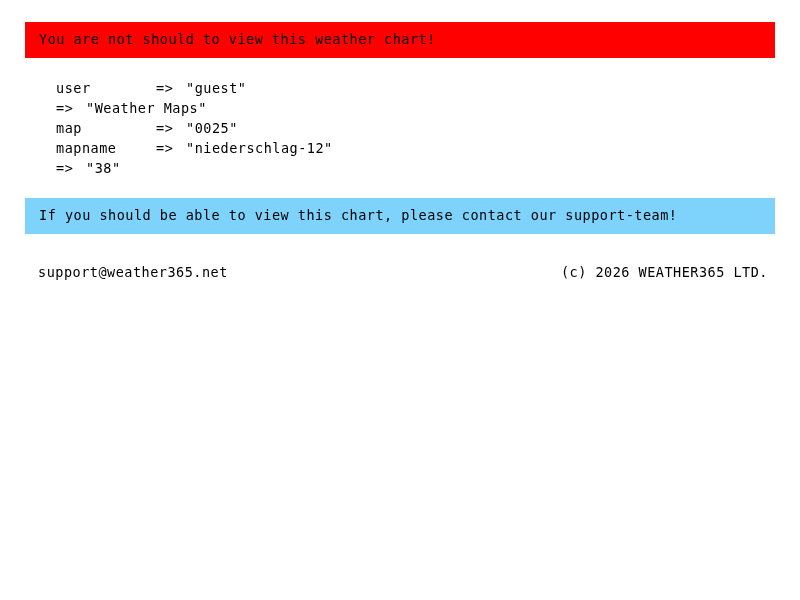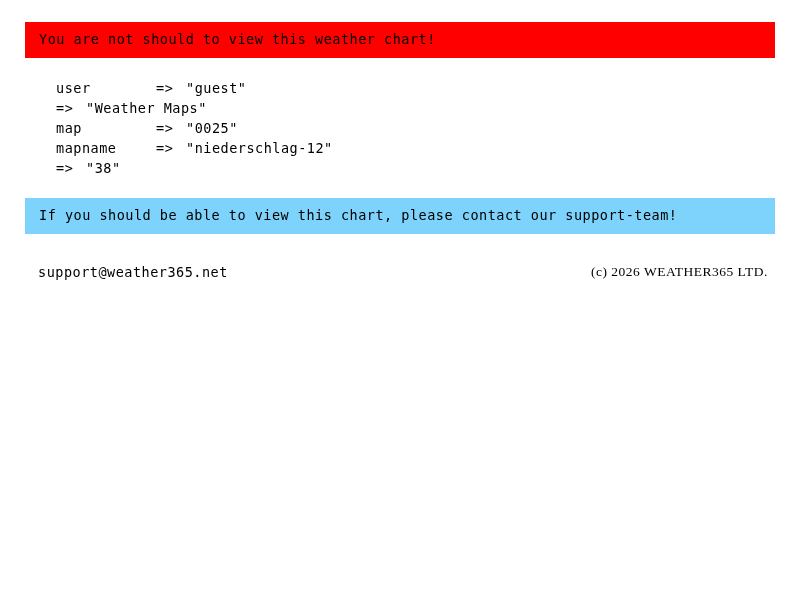--- a/index.html
+++ b/index.html
@@ -70,21 +70,20 @@
     width: 730px;
     display: flex;
     justify-content: space-between;
     line-height: 20px;
     white-space: pre;
     letter-spacing: 0.5px;
     margin-top: 12px;
   }
   .footer-right {
     text-align: right;
-    font-family: Liberation Serif, serif;
   }
 </style>
 </head>
 <body>
 
 <div class="page">
 
   <div class="banner banner-error">
     <div class="banner-line">You are not should to view this weather chart!</div>
   </div>

